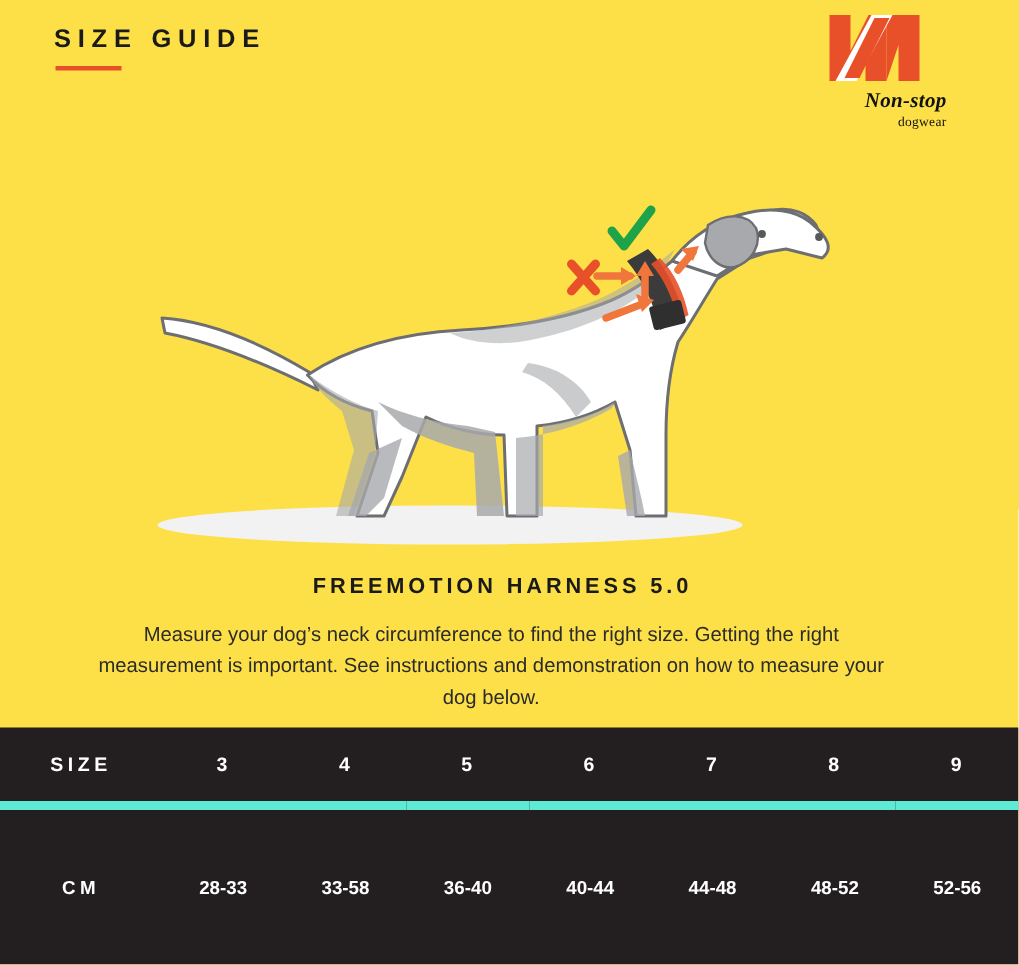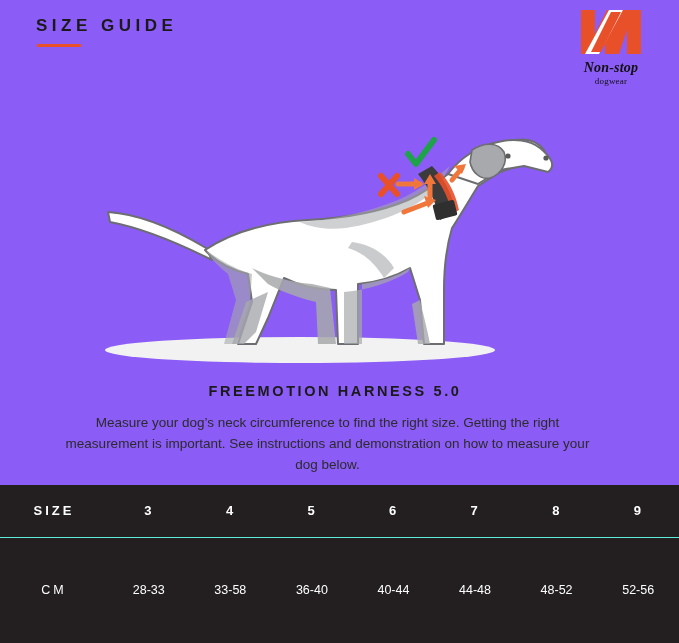--- a/index.html
+++ b/index.html
@@ -7,21 +7,21 @@
     width: 679px;
     height: 643px;
     background: #ffffff;
     font-family: "Liberation Sans", sans-serif;
     overflow: hidden;
   }
   .page {
     position: relative;
     width: 679px;
     height: 643px;
-    background: #8b5cf6;
+    background: #fde047;
   }
 
   
   .header {
     position: absolute;
     top: 0; left: 0; right: 0;
     height: 70px;
   }
   .title {
     position: absolute;
@@ -37,24 +37,24 @@
     left: 37px;
     top: 44px;
     width: 44px;
     height: 3px;
     background: #e8502a;
   }
 
   
   .logo {
     position: absolute;
-    right: 20px;
+    right: 48px;
     top: 8px;
     width: 96px;
-    text-align: center;
+    text-align: right;
   }
   .logo-mark {
     width: 64px;
     height: 48px;
     margin: 0 auto 5px;
     display: block;
   }
   .logo-name {
     font-family: "Liberation Serif", serif;
     font-style: italic;
@@ -131,21 +131,22 @@
     font-size: 13px;
     height: 52px;
     vertical-align: middle;
   }
   table.size-table thead th.rowlabel {
     letter-spacing: 3px;
   }
   table.size-table tbody td {
     height: 33px;
     vertical-align: middle;
-    border-top: 1px solid #5eead4;
+    border-top: 6px solid #5eead4;
+    font-weight: bold;
   }
   table.size-table tbody tr:last-child td {
     border-bottom: none;
   }
   td.rowlabel, th.rowlabel {
     letter-spacing: 3px;
     font-size: 13px;
     color: #ffffff;
   }
   col.c-label { width: 108px; }

